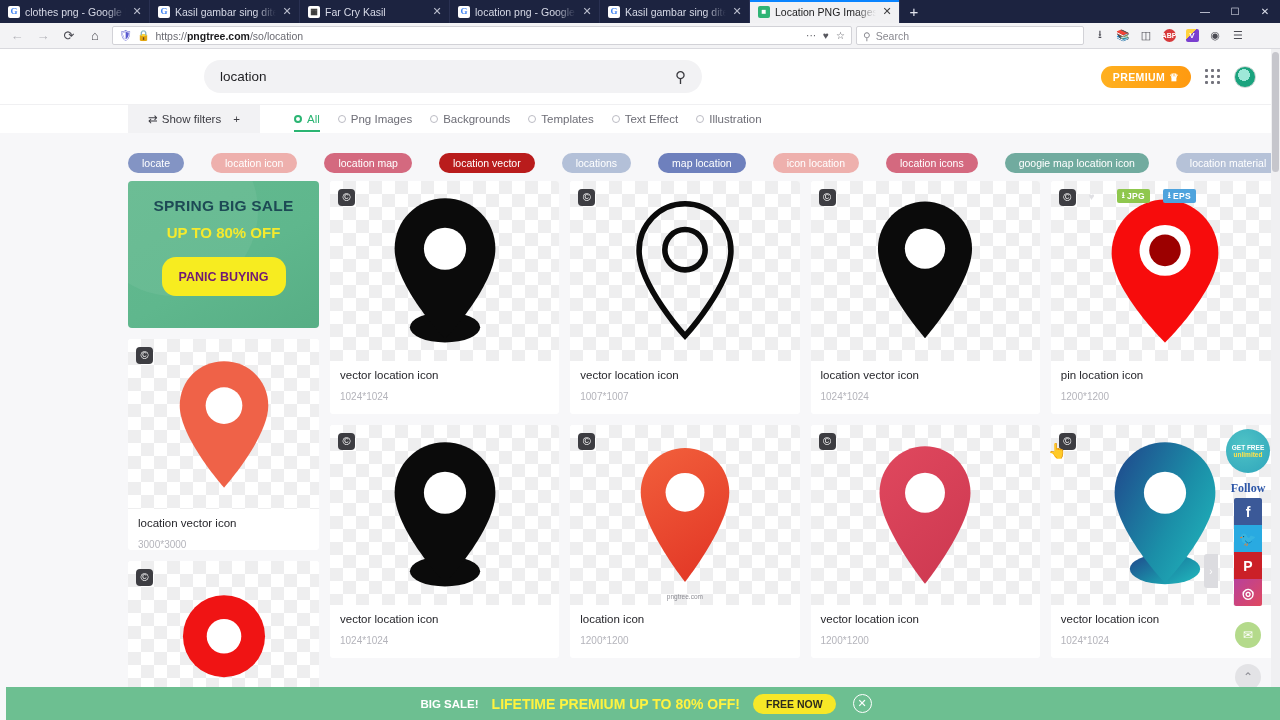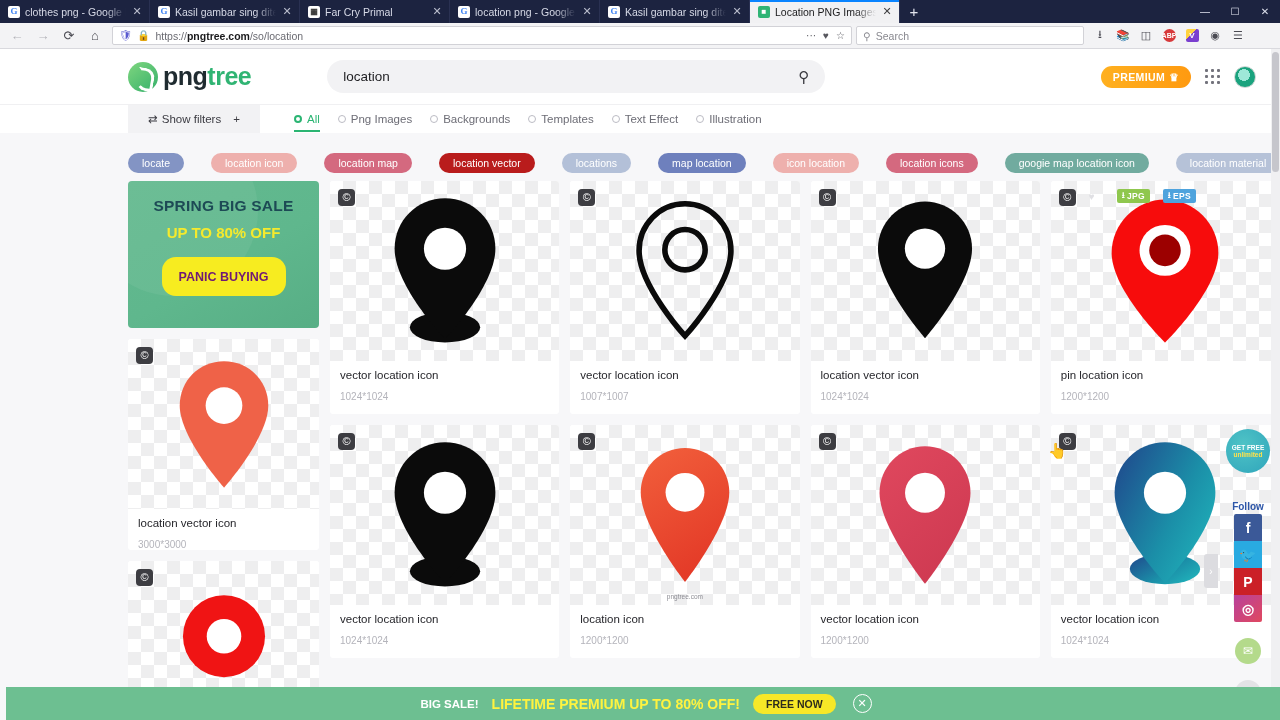--- a/index.html
+++ b/index.html
@@ -221,21 +221,21 @@
   
   .rail { position: absolute; right: 8px; top: 380px; width: 48px; text-align: center; }
   .freebadge {
     width: 44px; height: 44px; border-radius: 50%;
     background: radial-gradient(circle at 40% 35%, #4fc3c6, #2fa5bb);
     color: #fff; font-size: 6.5px; font-weight: bold; line-height: 1.15;
     display: flex; flex-direction: column; align-items: center; justify-content: center;
     margin: 0 auto; position: relative;
   }
   .freebadge .fb2 { color: #ffe24a; }
-  .follow-label { font-size: 10px; font-weight: bold; color: #2d56a8; margin-top: 28px; }
+  .follow-label { font-size: 12px; font-weight: bold; color: #2d56a8; margin-top: 8px; font-family: Liberation Serif, serif; }
   .social { width: 28px; margin: 2px auto 0; border-radius: 2px; overflow: hidden; }
   .social div {
     height: 27px; display: flex; align-items: center; justify-content: center;
     color: #fff; font-size: 14px; font-weight: bold;
   }
   .s-fb { background: #3b5998; }
   .s-tw { background: #29aae1; }
   .s-pt { background: #cb2027; }
   .s-ig { background: linear-gradient(135deg,#b8419c,#e0485f); }
   .rail-round {
@@ -293,21 +293,21 @@
     <span class="tab-title">clothes png - Google Penelusu</span>
     <span class="tab-close">✕</span>
   </div>
   <div class="tab">
     <span class="tab-favicon fav-google">G</span>
     <span class="tab-title">Kasil gambar sing ditemukake</span>
     <span class="tab-close">✕</span>
   </div>
   <div class="tab">
     <span class="tab-favicon fav-farcry">▦</span>
-    <span class="tab-title">Far Cry Primal</span>
+    <span class="tab-title">Far Cry Kasil</span>
     <span class="tab-close">✕</span>
   </div>
   <div class="tab">
     <span class="tab-favicon fav-google">G</span>
     <span class="tab-title">location png - Google Penelusu</span>
     <span class="tab-close">✕</span>
   </div>
   <div class="tab">
     <span class="tab-favicon fav-google">G</span>
     <span class="tab-title">Kasil gambar sing ditemukake</span>
@@ -356,24 +356,20 @@
         <span class="tb-ico vid">V</span>
       </div>
     <div class="tb-ico">◉</div>
     <div class="tb-ico">☰</div>
   </div>
 </div>
 
 <div class="page">
 
   <div class="site-header">
-    <div class="logo">
-      <span class="logo-mark"></span>
-      <span class="logo-text"><span>png</span><span class="g">tree</span></span>
-    </div>
     <div class="search-wrap">
       <input class="search-input" value="location" style="">
       <span class="search-go">⚲</span>
     </div>
     <div class="header-right">
       <button class="premium-btn">
         <span>PREMIUM</span>
         <span>♛</span>
       </button>
       <span class="apps-grid">

